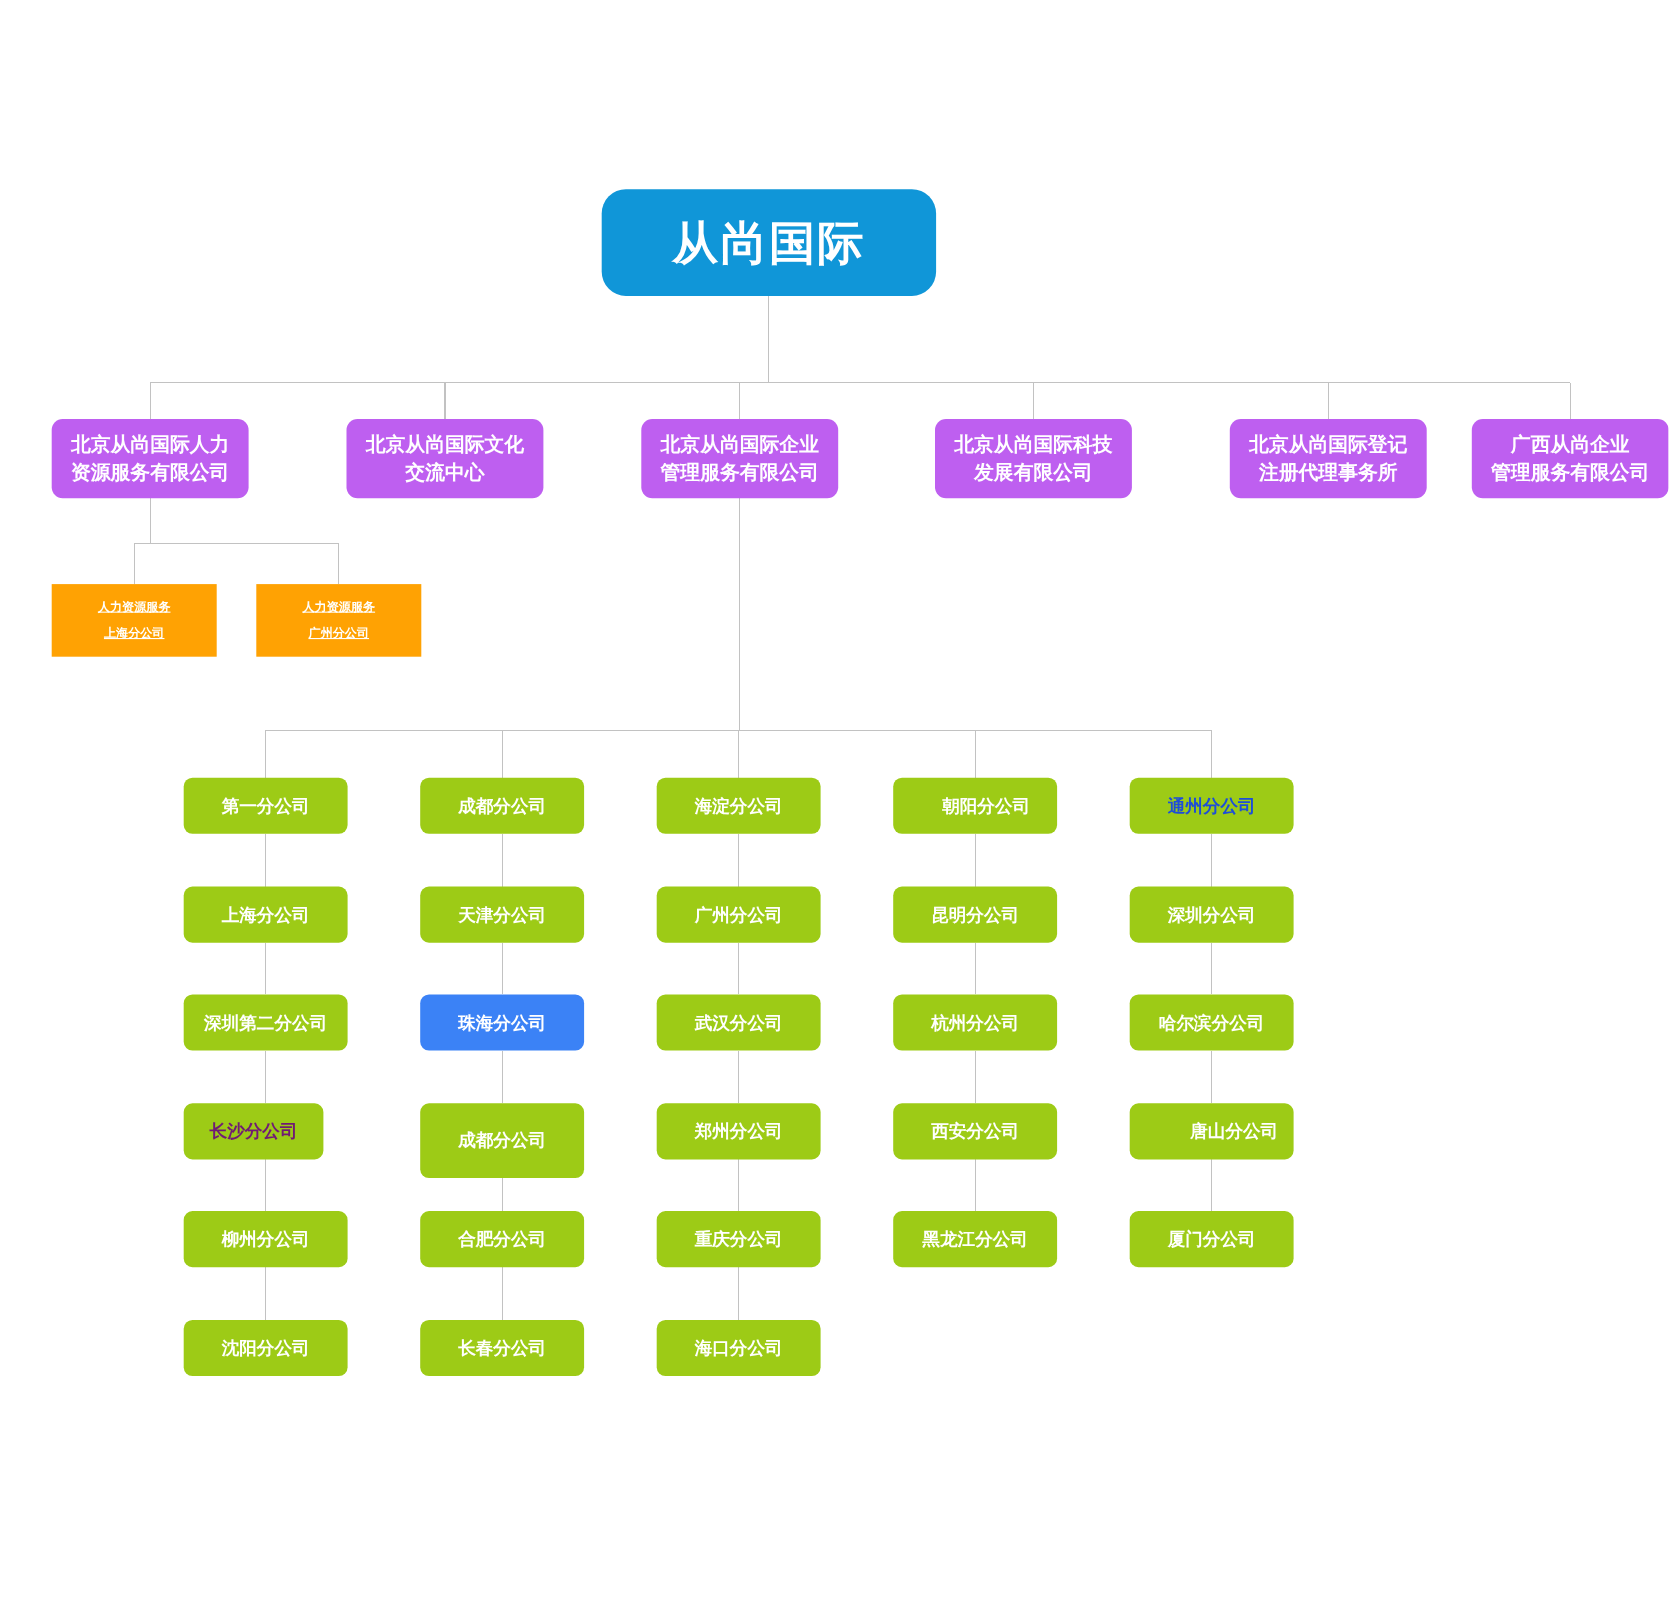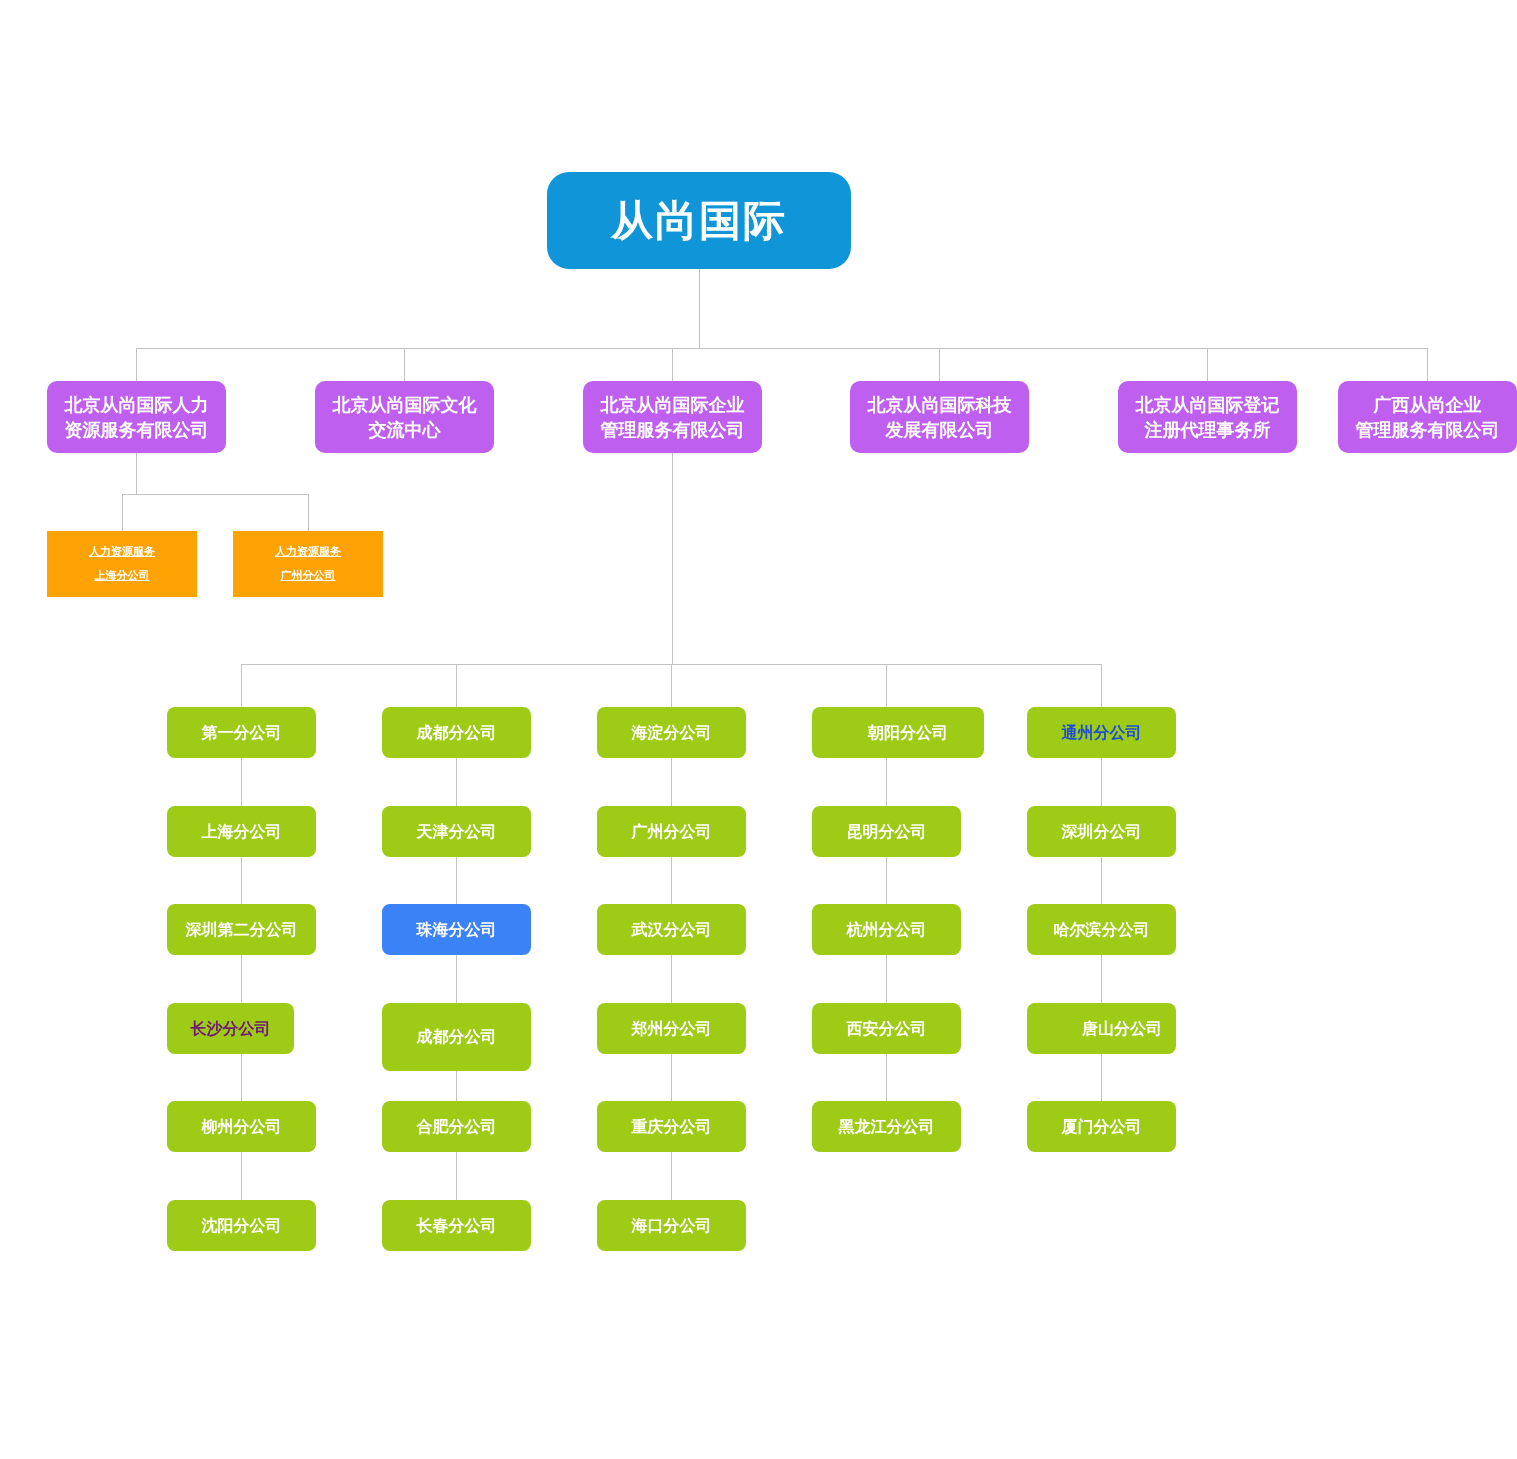--- a/index.html
+++ b/index.html
@@ -105,21 +105,21 @@
     <div class="node node--branch" style="left: 382px; top: 904px; width: 149px; height: 51px; background: #3b82f6; color: rgb(255, 255, 255);">珠海分公司</div>
     <div class="node node--branch" style="left: 382px; top: 1003px; width: 149px; height: 68px; background: rgb(157, 203, 22); color: rgb(255, 255, 255);">成都分公司</div>
     <div class="node node--branch" style="left: 382px; top: 1101px; width: 149px; height: 51px; background: rgb(157, 203, 22); color: rgb(255, 255, 255);">合肥分公司</div>
     <div class="node node--branch" style="left: 382px; top: 1200px; width: 149px; height: 51px; background: rgb(157, 203, 22); color: rgb(255, 255, 255);">长春分公司</div>
     <div class="node node--branch" style="left: 597px; top: 707px; width: 149px; height: 51px; background: rgb(157, 203, 22); color: rgb(255, 255, 255);">海淀分公司</div>
     <div class="node node--branch" style="left: 597px; top: 806px; width: 149px; height: 51px; background: rgb(157, 203, 22); color: rgb(255, 255, 255);">广州分公司</div>
     <div class="node node--branch" style="left: 597px; top: 904px; width: 149px; height: 51px; background: rgb(157, 203, 22); color: rgb(255, 255, 255);">武汉分公司</div>
     <div class="node node--branch" style="left: 597px; top: 1003px; width: 149px; height: 51px; background: rgb(157, 203, 22); color: rgb(255, 255, 255);">郑州分公司</div>
     <div class="node node--branch" style="left: 597px; top: 1101px; width: 149px; height: 51px; background: rgb(157, 203, 22); color: rgb(255, 255, 255);">重庆分公司</div>
     <div class="node node--branch" style="left: 597px; top: 1200px; width: 149px; height: 51px; background: rgb(157, 203, 22); color: rgb(255, 255, 255);">海口分公司</div>
-    <div class="node node--branch" style="left: 812px; top: 707px; width: 172px; height: 51px; background: rgb(157, 203, 22); color: rgb(255, 255, 255); padding-left: 20px;">朝阳分公司</div>
+    <div class="node node--branch" style="left: 812px; top: 707px; width: 149px; height: 51px; background: rgb(157, 203, 22); color: rgb(255, 255, 255); padding-left: 20px;">朝阳分公司</div>
     <div class="node node--branch" style="left: 812px; top: 806px; width: 149px; height: 51px; background: rgb(157, 203, 22); color: rgb(255, 255, 255);">昆明分公司</div>
     <div class="node node--branch" style="left: 812px; top: 904px; width: 149px; height: 51px; background: rgb(157, 203, 22); color: rgb(255, 255, 255);">杭州分公司</div>
     <div class="node node--branch" style="left: 812px; top: 1003px; width: 149px; height: 51px; background: rgb(157, 203, 22); color: rgb(255, 255, 255);">西安分公司</div>
     <div class="node node--branch" style="left: 812px; top: 1101px; width: 149px; height: 51px; background: rgb(157, 203, 22); color: rgb(255, 255, 255);">黑龙江分公司</div>
     <div class="node node--branch" style="left: 1027px; top: 707px; width: 149px; height: 51px; background: rgb(157, 203, 22); color: #1d4ed8;">通州分公司</div>
     <div class="node node--branch" style="left: 1027px; top: 806px; width: 149px; height: 51px; background: rgb(157, 203, 22); color: rgb(255, 255, 255);">深圳分公司</div>
     <div class="node node--branch" style="left: 1027px; top: 904px; width: 149px; height: 51px; background: rgb(157, 203, 22); color: rgb(255, 255, 255);">哈尔滨分公司</div>
     <div class="node node--branch" style="left: 1027px; top: 1003px; width: 149px; height: 51px; background: rgb(157, 203, 22); color: rgb(255, 255, 255); padding-left: 41px;">唐山分公司</div>
     <div class="node node--branch" style="left: 1027px; top: 1101px; width: 149px; height: 51px; background: rgb(157, 203, 22); color: rgb(255, 255, 255);">厦门分公司</div>
   </div>

